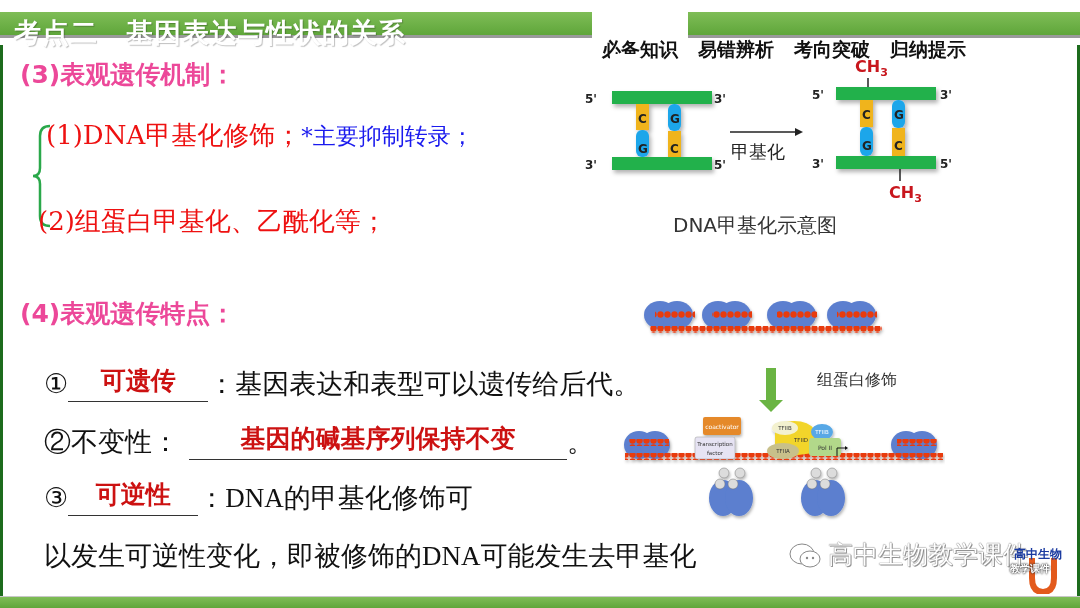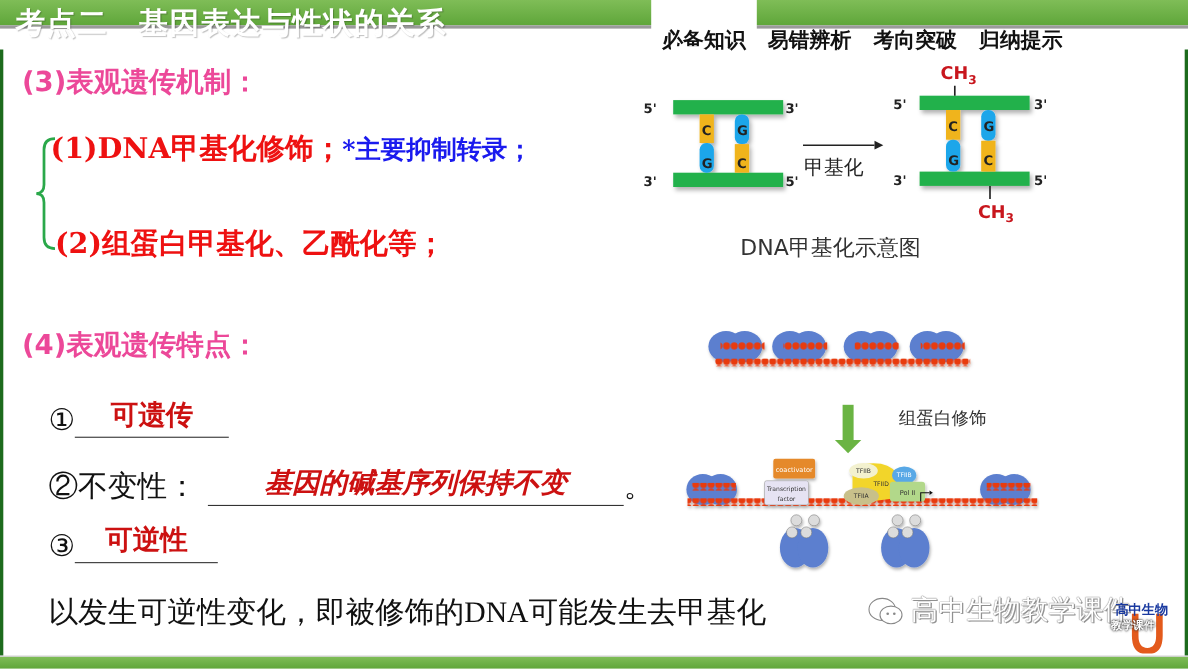--- a/index.html
+++ b/index.html
@@ -1,20 +1,20 @@
 <!DOCTYPE html>
 <html><head>
   <meta charset="utf-8">
   <style>
     * { box-sizing: border-box; margin: 0; padding: 0; }
     html, body { width: 1080px; height: 608px; overflow: hidden; background: #ffffff; }
     body { position: relative; font-family: "DejaVu Sans", "Liberation Sans", sans-serif; }
 
     .header {
-      position: absolute; left: 0; top: 0; width: 1080px; height: 26px;
+      position: absolute; left: 0; top: 12px; width: 1080px; height: 26px;
       background: linear-gradient(#7fbd57, #5fa63a);
       border-bottom: 3px solid #9a9a9a;
     }
     .header-title {
       position: absolute; left: 14px; top: 3px;
       font-size: 27px; font-weight: bold; color: #ffffff;
       letter-spacing: 1px; white-space: pre;
       text-shadow: 1px 1px 1px rgba(0,0,0,0.25);
     }
     .tabs { position: absolute; left: 592px; top: 0; height: 42px; display: flex; }
@@ -31,21 +31,21 @@
 
     .left-bar { position: absolute; left: 0; top: 45px; width: 3px; height: 551px; background: #1d6b1d; }
     .right-bar { position: absolute; right: 0; top: 45px; width: 3px; height: 551px; background: #1d6b1d; }
     .footer {
       position: absolute; left: 0; top: 596px; width: 1080px; height: 12px;
       background: linear-gradient(#7fbd57, #5fa63a);
       border-top: 1px solid #c8c8c8;
     }
 
     .blue-head { position: absolute; color: #ec4899; font-size: 25px; font-weight: bold; white-space: nowrap; }
-    .red-line { position: absolute; color: #ee1111; font-size: 26px; font-weight: bold; white-space: nowrap; font-family: "DejaVu Serif", "Liberation Serif", serif; }
+    .red-line { position: absolute; color: #ee1111; font-size: 26px; font-weight: normal; white-space: nowrap; font-family: "DejaVu Serif", "Liberation Serif", serif; }
     .blue-note { color: #1a1aee; font-size: 23px; }
     .brace { position: absolute; left: 30px; top: 124px; width: 22px; height: 104px; }
 
     .text-line { position: absolute; font-family: "Liberation Serif", "DejaVu Serif", serif; font-size: 27px; color: #111; white-space: nowrap; }
     .blank { display: inline-block; position: relative; border-bottom: 1.5px solid #333; height: 30px; vertical-align: bottom; }
     .fill { position: absolute; bottom: 4px; left: 0; right: 0; text-align: center; color: #cc1111; font-weight: bold; font-family: "DejaVu Sans", sans-serif; font-size: 25px; }
 
     .dna-fig { position: absolute; left: 585px; top: 52px; width: 395px; height: 195px; }
     .caption { position: absolute; left: 88px; top: 160px; font-size: 20px; color: #333; white-space: nowrap; }
 
@@ -76,21 +76,21 @@
 
 <div class="blue-head" style="left:20px; top:58px;">(3)表观遗传机制：</div>
 
 <svg class="brace" viewBox="0 0 22 104">
   <path d="M20 2 Q10 2 10 12 L10 44 Q10 52 3 52 Q10 52 10 60 L10 92 Q10 102 20 102" fill="none" stroke="#2aa84a" stroke-width="2.5"></path>
 </svg>
 
 <div class="red-line" style="left:46px; top:118px;">
   <span>(1)DNA甲基化修饰；</span><span class="blue-note">*主要抑制转录；</span>
 </div>
-<div class="red-line" style="left:50px; top:204px;text-align:center;">(2)组蛋白甲基化、乙酰化等；</div>
+<div class="red-line" style="left:38px; top:204px;text-align:center;">(2)组蛋白甲基化、乙酰化等；</div>
 
 <div class="dna-fig">
   <svg width="395" height="160" viewBox="0 0 395 160" style="position:absolute; left:0; top:0;" font-family="DejaVu Sans, sans-serif">
     <defs>
       <filter id="sh" x="-20%" y="-20%" width="140%" height="160%">
           <feDropShadow dx="2" dy="3" stdDeviation="2" flood-opacity="0.3"></feDropShadow>
         </filter>
     </defs>
 
     <g filter="url(#sh)">
@@ -134,29 +134,29 @@
     <text x="270" y="20" font-size="16" font-weight="bold" fill="#c8161d">CH<tspan font-size="11" dy="4">3</tspan></text>
     <text x="304" y="146" font-size="16" font-weight="bold" fill="#c8161d">CH<tspan font-size="11" dy="4">3</tspan></text>
   </svg>
   <div style="position:absolute; left:146px; top:88px; font-size:18px; color:#222;">甲基化</div>
   <div class="caption">DNA甲基化示意图</div>
 </div>
 
 <div class="blue-head" style="left:20px; top:297px;">(4)表观遗传特点：</div>
 
 <div class="text-line" style="left:44px; top:366px;">
-  <span>①</span><span class="blank" style="width:140px;"><span class="fill">可遗传</span></span>
+  <span>①</span><span class="blank" style="width:140px;"><span class="fill">可遗传</span></span><span>：基因表达和表型可以遗传给后代。</span>
 </div>
 
 <div class="text-line" style="left:44px; top:424px;">
-  <span>②</span><span>不变性：</span><span class="blank" style="width:378px; margin-left:10px;font-style:italic;"><span class="fill">基因的碱基序列保持不变</span></span><span>。</span>
+  <span>②</span><span>不变性：</span><span class="blank" style="width:378px; margin-left:10px;"><span class="fill">基因的碱基序列保持不变</span></span><span>。</span>
 </div>
 
 <div class="text-line" style="left:44px; top:480px;">
-  <span>③</span><span class="blank" style="width:130px;"><span class="fill">可逆性</span></span>
+  <span>③</span><span class="blank" style="width:130px;"><span class="fill">可逆性</span></span><span>：DNA的甲基化修饰可</span>
 </div>
 
 <div class="text-line" style="left:44px; top:538px;">以发生可逆性变化，即被修饰的DNA可能发生去甲基化</div>
 
 <div class="nuc-fig">
   <svg width="330" height="250" viewBox="0 0 330 250" style="position:absolute; left:0; top:0;" font-family="DejaVu Sans, sans-serif">
     <defs>
       <pattern id="beads" width="7" height="7" patternUnits="userSpaceOnUse">
         <circle cx="3.5" cy="3.5" r="3.2" fill="#e83a10"></circle>
       </pattern>

